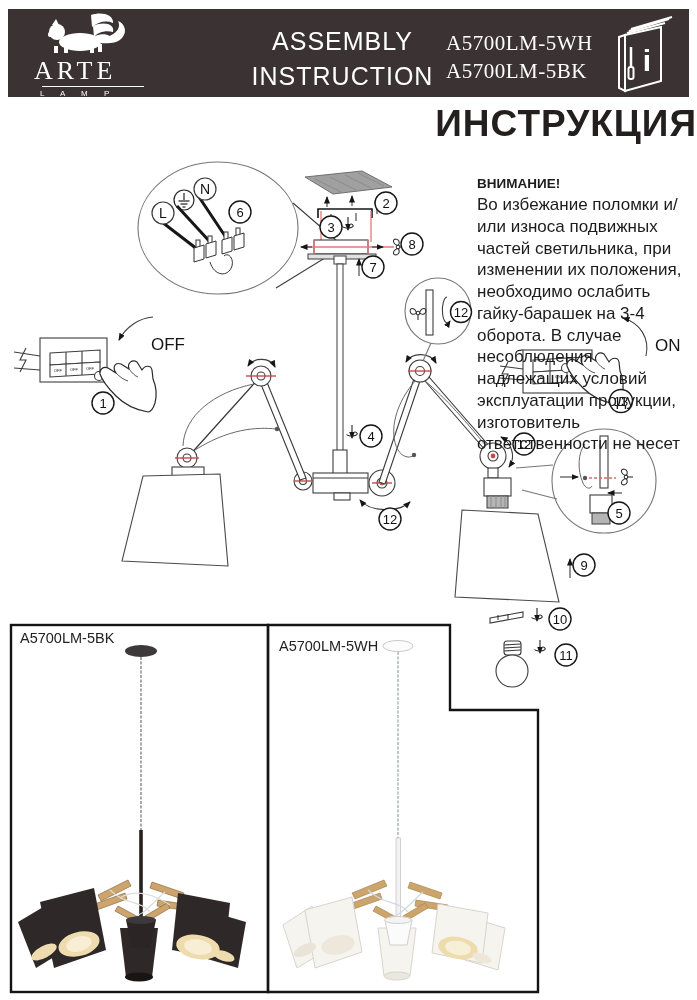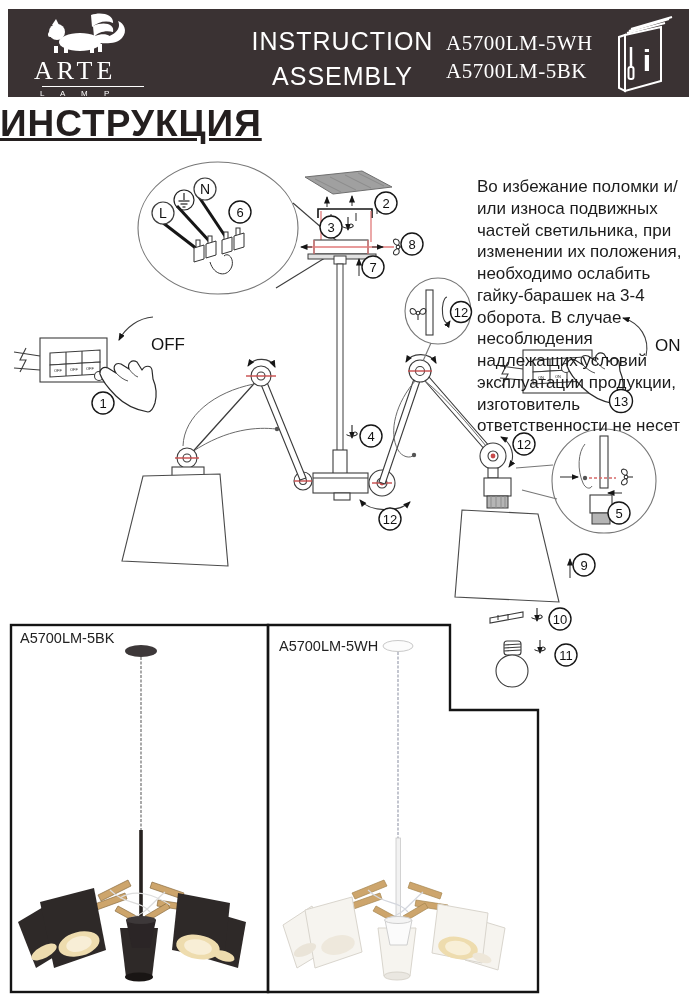--- a/index.html
+++ b/index.html
@@ -10,22 +10,22 @@
   .logo{position:absolute;left:26px;top:4px;width:118px;height:82px;color:#fff;}
   .brand-name{font-family:"Liberation Serif",serif;font-size:26px;letter-spacing:4px;line-height:1;margin-top:1px;}
   .brand-rule{border-top:1.5px solid #fff;margin:2px 8px 2px 8px;}
   .brand-letters{font-size:8px;letter-spacing:7px;padding-left:6px;text-decoration:underline;}
   .asm-title{position:absolute;left:232px;top:15px;width:205px;text-align:center;color:#fff;
              font-size:25px;letter-spacing:1px;line-height:1.4;}
   .models{position:absolute;left:438px;top:20px;color:#fff;font-family:"Liberation Serif",serif;
           font-size:21px;line-height:1.35;letter-spacing:.5px;white-space:nowrap;}
   .manual-icon{position:absolute;right:14px;top:6px;}
   
-  .page-title{position:absolute;top:103px;left:0;width:100%;margin:0;text-align:left;
-              font-size:37px;font-weight:bold;letter-spacing:1px;color:#241f1f;text-decoration:underline;}
+  .page-title{position:absolute;top:103px;left:0;width:100%;margin:0;text-align:right;
+              font-size:37px;font-weight:bold;letter-spacing:1px;color:#241f1f;}
   
   .warning{position:absolute;left:477px;top:176px;width:218px;}
   .warning h2{margin:0 0 3px 0;font-size:13.5px;}
   .warning p{margin:0;font-size:17px;line-height:1.28;}
   
   .panel-label{position:absolute;font-size:14.5px;color:#222;}
   #label-bk{left:20px;top:630px;}
   #label-wh{left:279px;top:638px;}
   
   svg.art{position:absolute;left:0;top:0;}
@@ -64,22 +64,22 @@
           <rect x="64" y="31" width="4" height="8"></rect>
           <path d="M64,26 C80,24 88,16 84,8 C90,10 94,18 88,25 C84,30 74,31 66,30 Z"></path>
         </g>
       </svg>
       <div class="brand-name">ARTE</div>
       <div class="brand-rule"></div>
       <div class="brand-letters">L A M P</div>
     </div>
 
     <div class="asm-title">
+      <div>ASSEMBLY</div>
       <div>INSTRUCTION</div>
-      <div>ASSEMBLY</div>
     </div>
 
     <div class="models">
       <div>A5700LM-5WH</div>
       <div>A5700LM-5BK</div>
     </div>
 
     <div class="manual-icon">
       <svg width="72" height="78" viewBox="0 0 72 78">
         <g fill="none" stroke="#fff" stroke-width="2">
@@ -456,19 +456,20 @@
       <ellipse cx="458" cy="948" rx="13" ry="7" transform="rotate(10 458 948)" fill="#f8efd7"></ellipse>
       <ellipse cx="305" cy="950" rx="12" ry="5.5" transform="rotate(-25 305 950)" fill="#eae4d8"></ellipse>
       <ellipse cx="482" cy="958" rx="10" ry="4.5" transform="rotate(18 482 958)" fill="#eee7d9"></ellipse>
       <ellipse cx="397" cy="976" rx="13" ry="4" fill="#eae7e1" stroke="#d9d5cd"></ellipse>
       <path d="M385,920 L412,920 L407,945 L390,945 Z" fill="#fbfbfb" stroke="#cfcfcf"></path>
       <ellipse cx="398" cy="920" rx="13.5" ry="3.5" fill="#f4f4f4" stroke="#cfcfcf"></ellipse>
     </g>
   </svg>
 
   <div class="warning">
+    <h2>ВНИМАНИЕ!</h2>
     <p>Во избежание поломки и/или износа подвижных частей светильника, при изменении их положения, необходимо ослабить гайку-барашек на 3-4 оборота. В случае несоблюдения надлежащих условий эксплуатации продукции, изготовитель ответственности не несет</p>
   </div>
 
   <div class="panel-label" id="label-bk">A5700LM-5BK</div>
   <div class="panel-label" id="label-wh">A5700LM-5WH</div>
 
 </div>
 
 </body></html>

